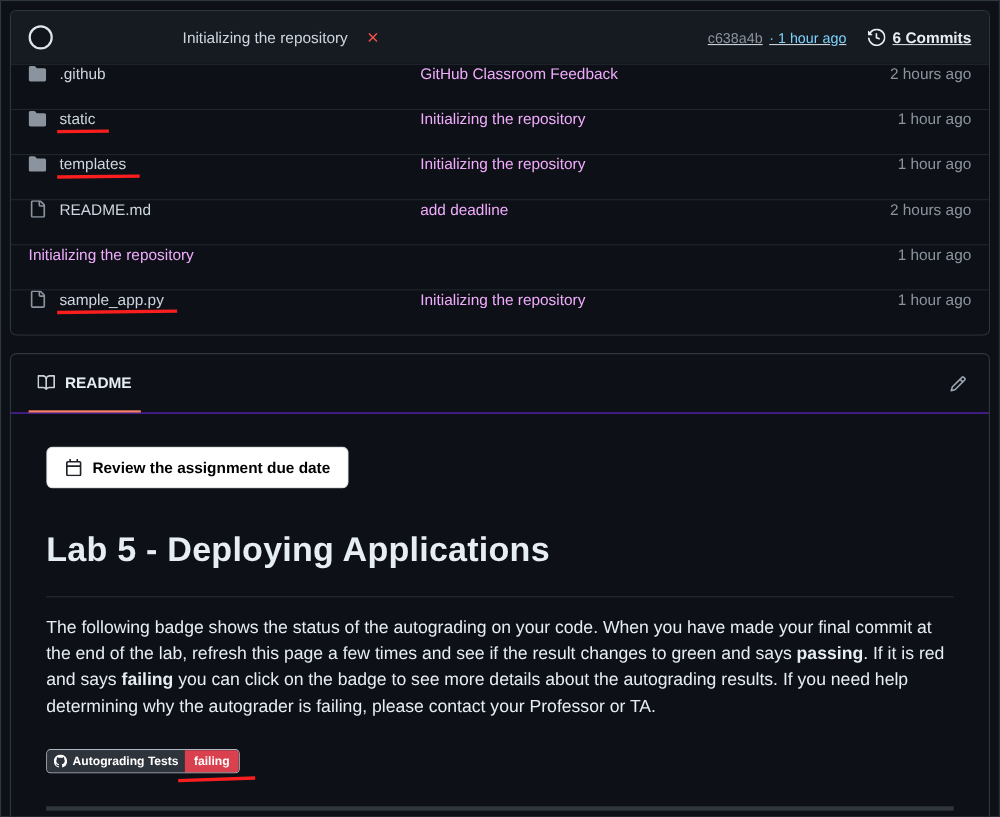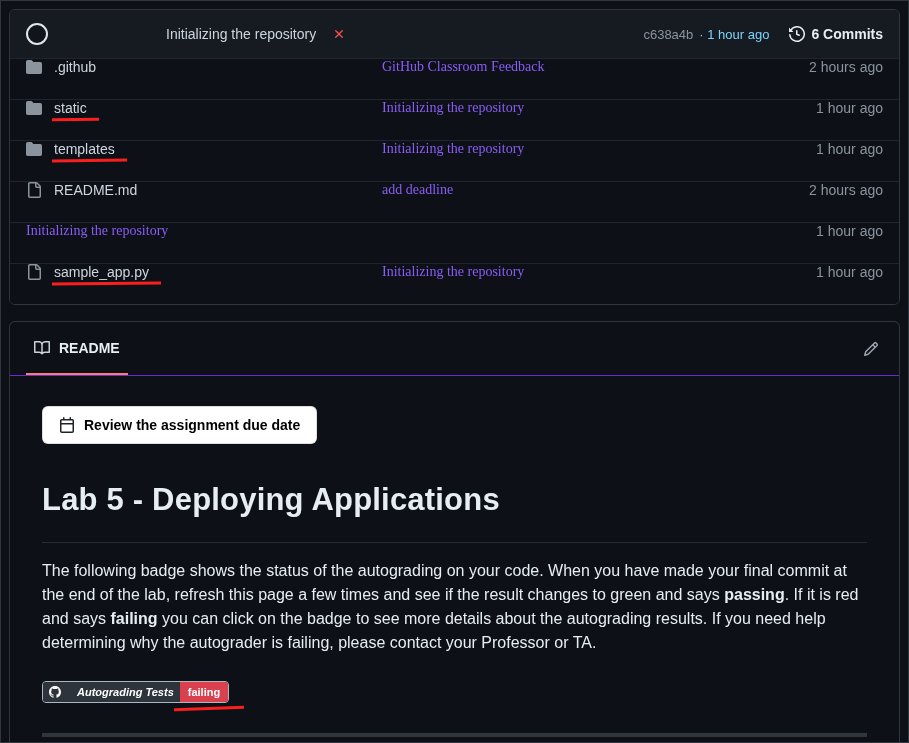--- a/index.html
+++ b/index.html
@@ -22,42 +22,42 @@
   .avatar {
     width:22px; height:22px; border-radius:50%;
     background:#11151b; border:2px solid #dfe5ec; flex:0 0 auto;
     cursor:pointer;
   }
   .commit-msg-link {
     margin-left:118px; color:#cdd5de; font-size:14px; text-decoration:none; cursor:pointer;
   }
   .status-x { background:none; border:0; padding:0; margin-left:16px; cursor:pointer; display:flex; align-items:center; }
   .status-x svg { fill:var(--status-x-red,#f85149); }
-  .commit-bar .right { margin-left:auto; display:flex; align-items:center; gap:6px; }
+  .commit-bar .right { margin-left:auto; display:flex; align-items:center; gap:6px;text-decoration:underline; }
   .hash-link { color:#8b949e; font-size:13px; text-decoration:none; cursor:pointer; }
   .commit-time { color:#7dd3fc; font-size:13px; }
   .history-icon { display:flex; align-items:center; margin-left:14px; }
   .history-icon svg { fill:#e6edf3; }
   .commits-link { color:#e6edf3; font-size:14px; font-weight:700; text-decoration:none; cursor:pointer; }
 
   
   .file-row {
     display:flex; align-items:flex-start; padding:0 16px; height:41px;
     border-top:1px solid #21262d; font-size:14px; background:#0d1117;
   }
   .name-cell { width:356px; display:flex; align-items:center; gap:12px; flex:0 0 auto; }
   .row-icon { display:flex; align-items:center; }
   .row-icon svg { fill:#8b949e; }
   .file-name { color:#cdd5de; text-decoration:none; cursor:pointer; position:relative; }
   .file-name.annotated::after {
     content:""; position:absolute; left:-2px; right:-12px; bottom:-5px; height:3px;
     background:var(--annotation-red,#fa1e1e); transform:rotate(-0.6deg);
   }
-  .msg-cell { flex:1 1 auto; color:#8b5cf6; text-decoration:none; cursor:pointer;
-    overflow:hidden; text-overflow:ellipsis; white-space:nowrap;font-family:Liberation Serif, serif; }
+  .msg-cell { flex:1 1 auto; color:#f0abfc; text-decoration:none; cursor:pointer;
+    overflow:hidden; text-overflow:ellipsis; white-space:nowrap; }
   .time-cell { width:130px; text-align:right; color:#8b949e; flex:0 0 auto; }
 
   
   .readme-box { margin-top:16px; }
   .readme-header { display:flex; align-items:center; padding:0 16px; height:54px; border-bottom:1px solid #6d28d9; }
   .readme-tab {
     display:flex; align-items:center; gap:9px; height:100%;
     border-bottom:2px solid var(--tab-accent,#f78166);
     padding:0 8px; cursor:pointer;
   }
@@ -87,24 +87,23 @@
   .readme-paragraph { font-size:16px; line-height:1.5; color:#e6edf3; margin:0; }
   .readme-paragraph strong { font-weight:700; }
 
   .badge-row { margin-top:26px; display:flex; }
   .badge {
     display:inline-flex; align-items:stretch; text-decoration:none; cursor:pointer;
     border:1px solid #aeb7c0; border-radius:4px; overflow:visible;
     font-size:11px; font-weight:700; line-height:1;
   }
   .badge-left {
-    display:inline-flex; align-items:center; gap:16px;
+    display:inline-flex; align-items:center; gap:5px;
     background:#2e343b; color:#ffffff; padding:4px 6px;
     border-radius:3px 0 0 3px;
-    font-style:italic;
   }
   .badge-left svg { fill:#ffffff; }
   .badge-right {
     display:inline-flex; align-items:center;
     background:var(--badge-red,#d9414e); color:#ffffff; padding:4px 8px;
     border-radius:0 3px 3px 0; position:relative;
   }
   .badge-right::after {
     content:""; position:absolute; left:-6px; right:-16px; bottom:-8px; height:3px;
     background:var(--annotation-red,#fa1e1e); transform:rotate(-2deg);

